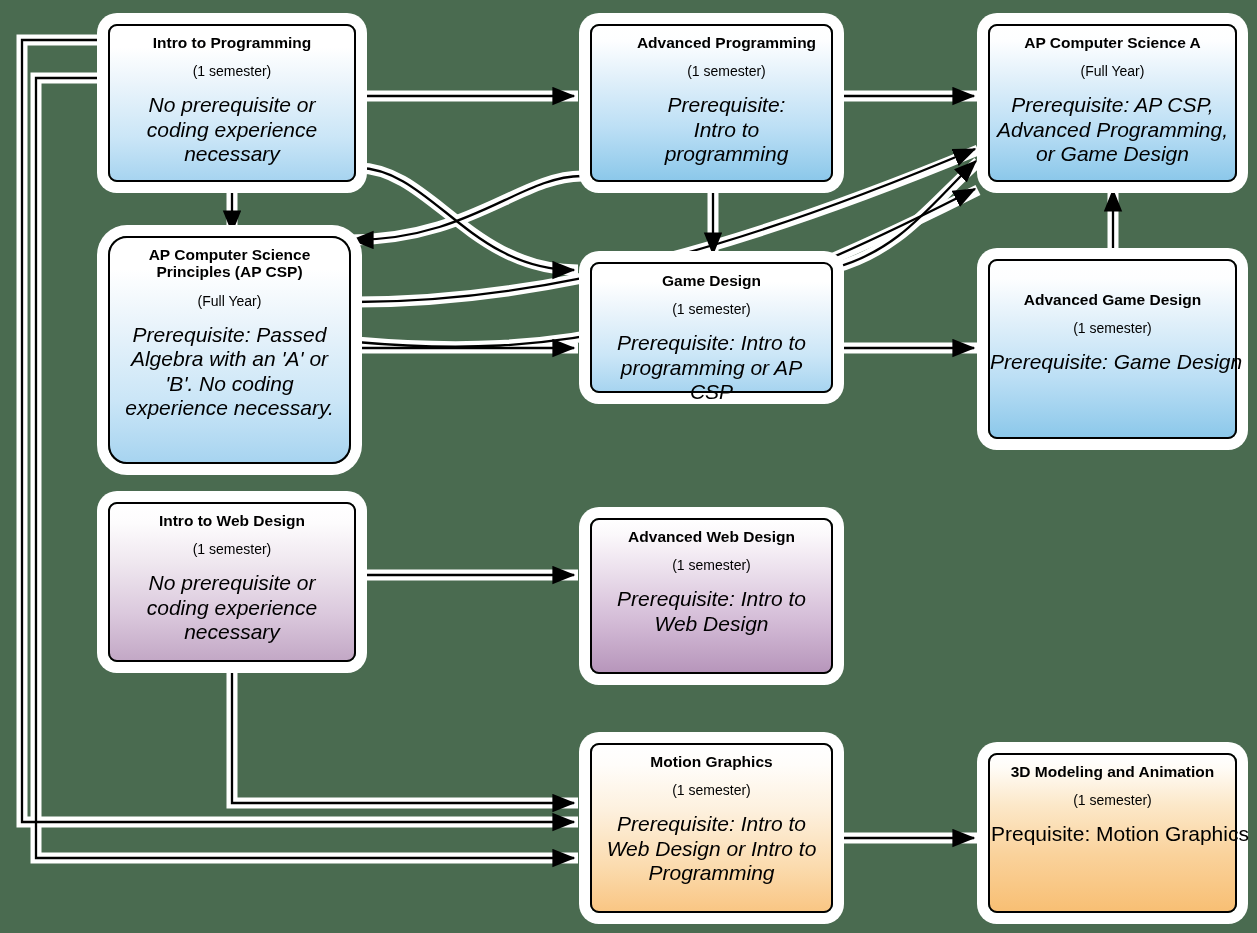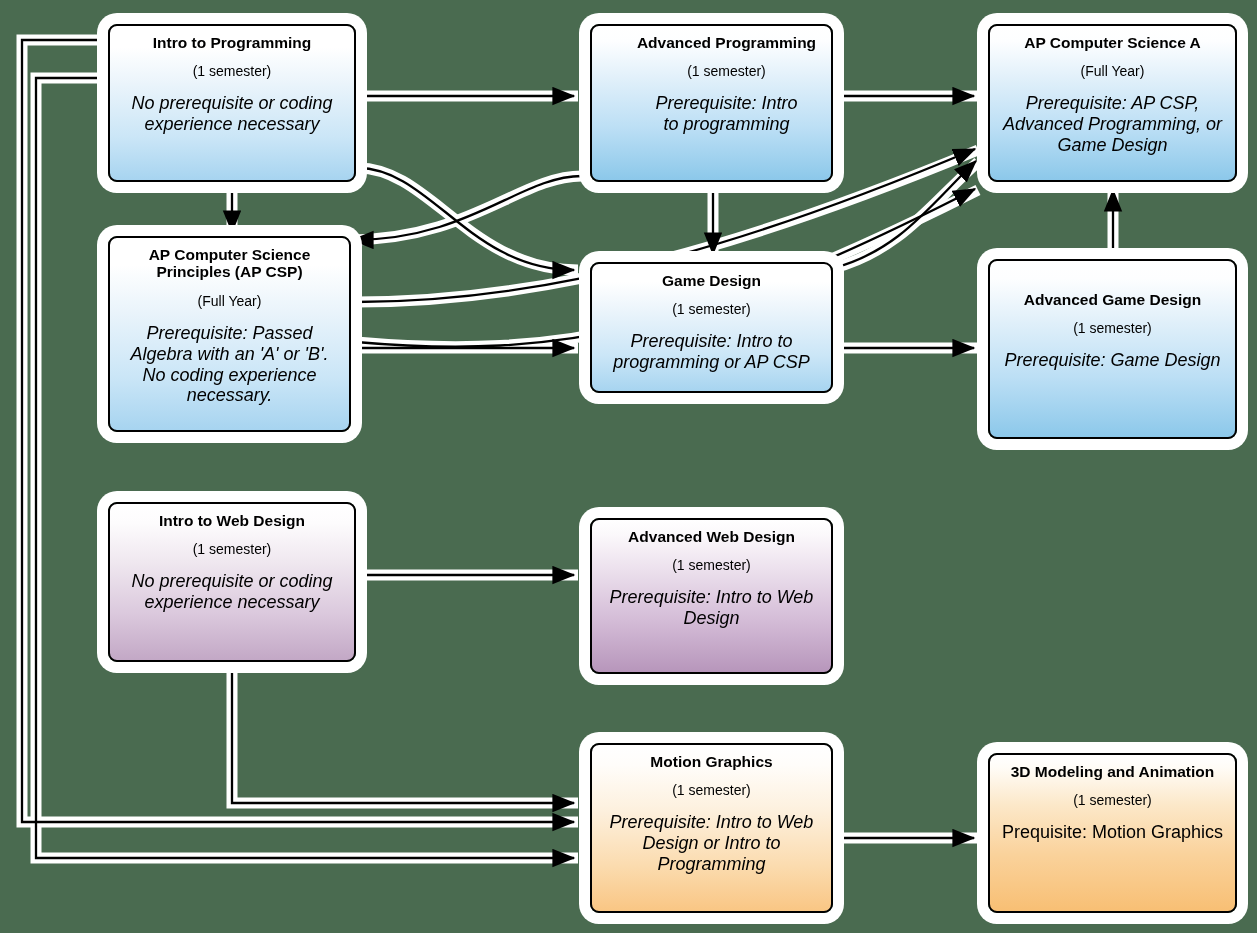--- a/index.html
+++ b/index.html
@@ -23,21 +23,21 @@
     line-height:1.12;
     color:#000;
     margin-bottom:2px;
   }
   .node .sem{
     font-size:14px;
     color:#000;
     line-height:1.15;
   }
   .node .pre{
-    font-size:18px;
+    font-size:21px;
     font-style:italic;
     color:#000;
     line-height:1.16;
     white-space:nowrap;
   }
   .node .pre.wrapok{white-space:normal;}
   .node .pre.plain{font-style:normal;}
 
   .sp{display:block;height:14px;}
   .sp-s{display:block;height:10px;}
@@ -146,21 +146,21 @@
   </div>
 
   <div class="node g-blue-strong" style="left:988px;top:24px;width:249px;height:158px;">
     <div class="ttl">AP Computer Science A</div>
     <span class="sp-s"></span>
     <div class="sem">(Full Year)</div>
     <span class="sp"></span>
     <div class="pre wrapok" style="margin:0 -6px;">Prerequisite: AP CSP, Advanced Programming, or Game Design</div>
   </div>
 
-  <div class="node g-blue" style="left:108px;top:236px;width:243px;height:196px;">
+  <div class="node g-blue" style="left:108px;top:236px;width:243px;height:228px;border-radius:19px;">
     <div class="ttl">AP Computer Science Principles (AP CSP)</div>
     <span class="sp-s"></span>
     <div class="sem">(Full Year)</div>
     <span class="sp"></span>
     <div class="pre wrapok" style="padding:0 2px;">Prerequisite: Passed Algebra with an 'A' or 'B'. No coding experience necessary.</div>
   </div>
 
   <div class="node g-blue" style="left:590px;top:262px;width:243px;height:131px;">
     <div class="ttl">Game Design</div>
     <span class="sp-s"></span>

